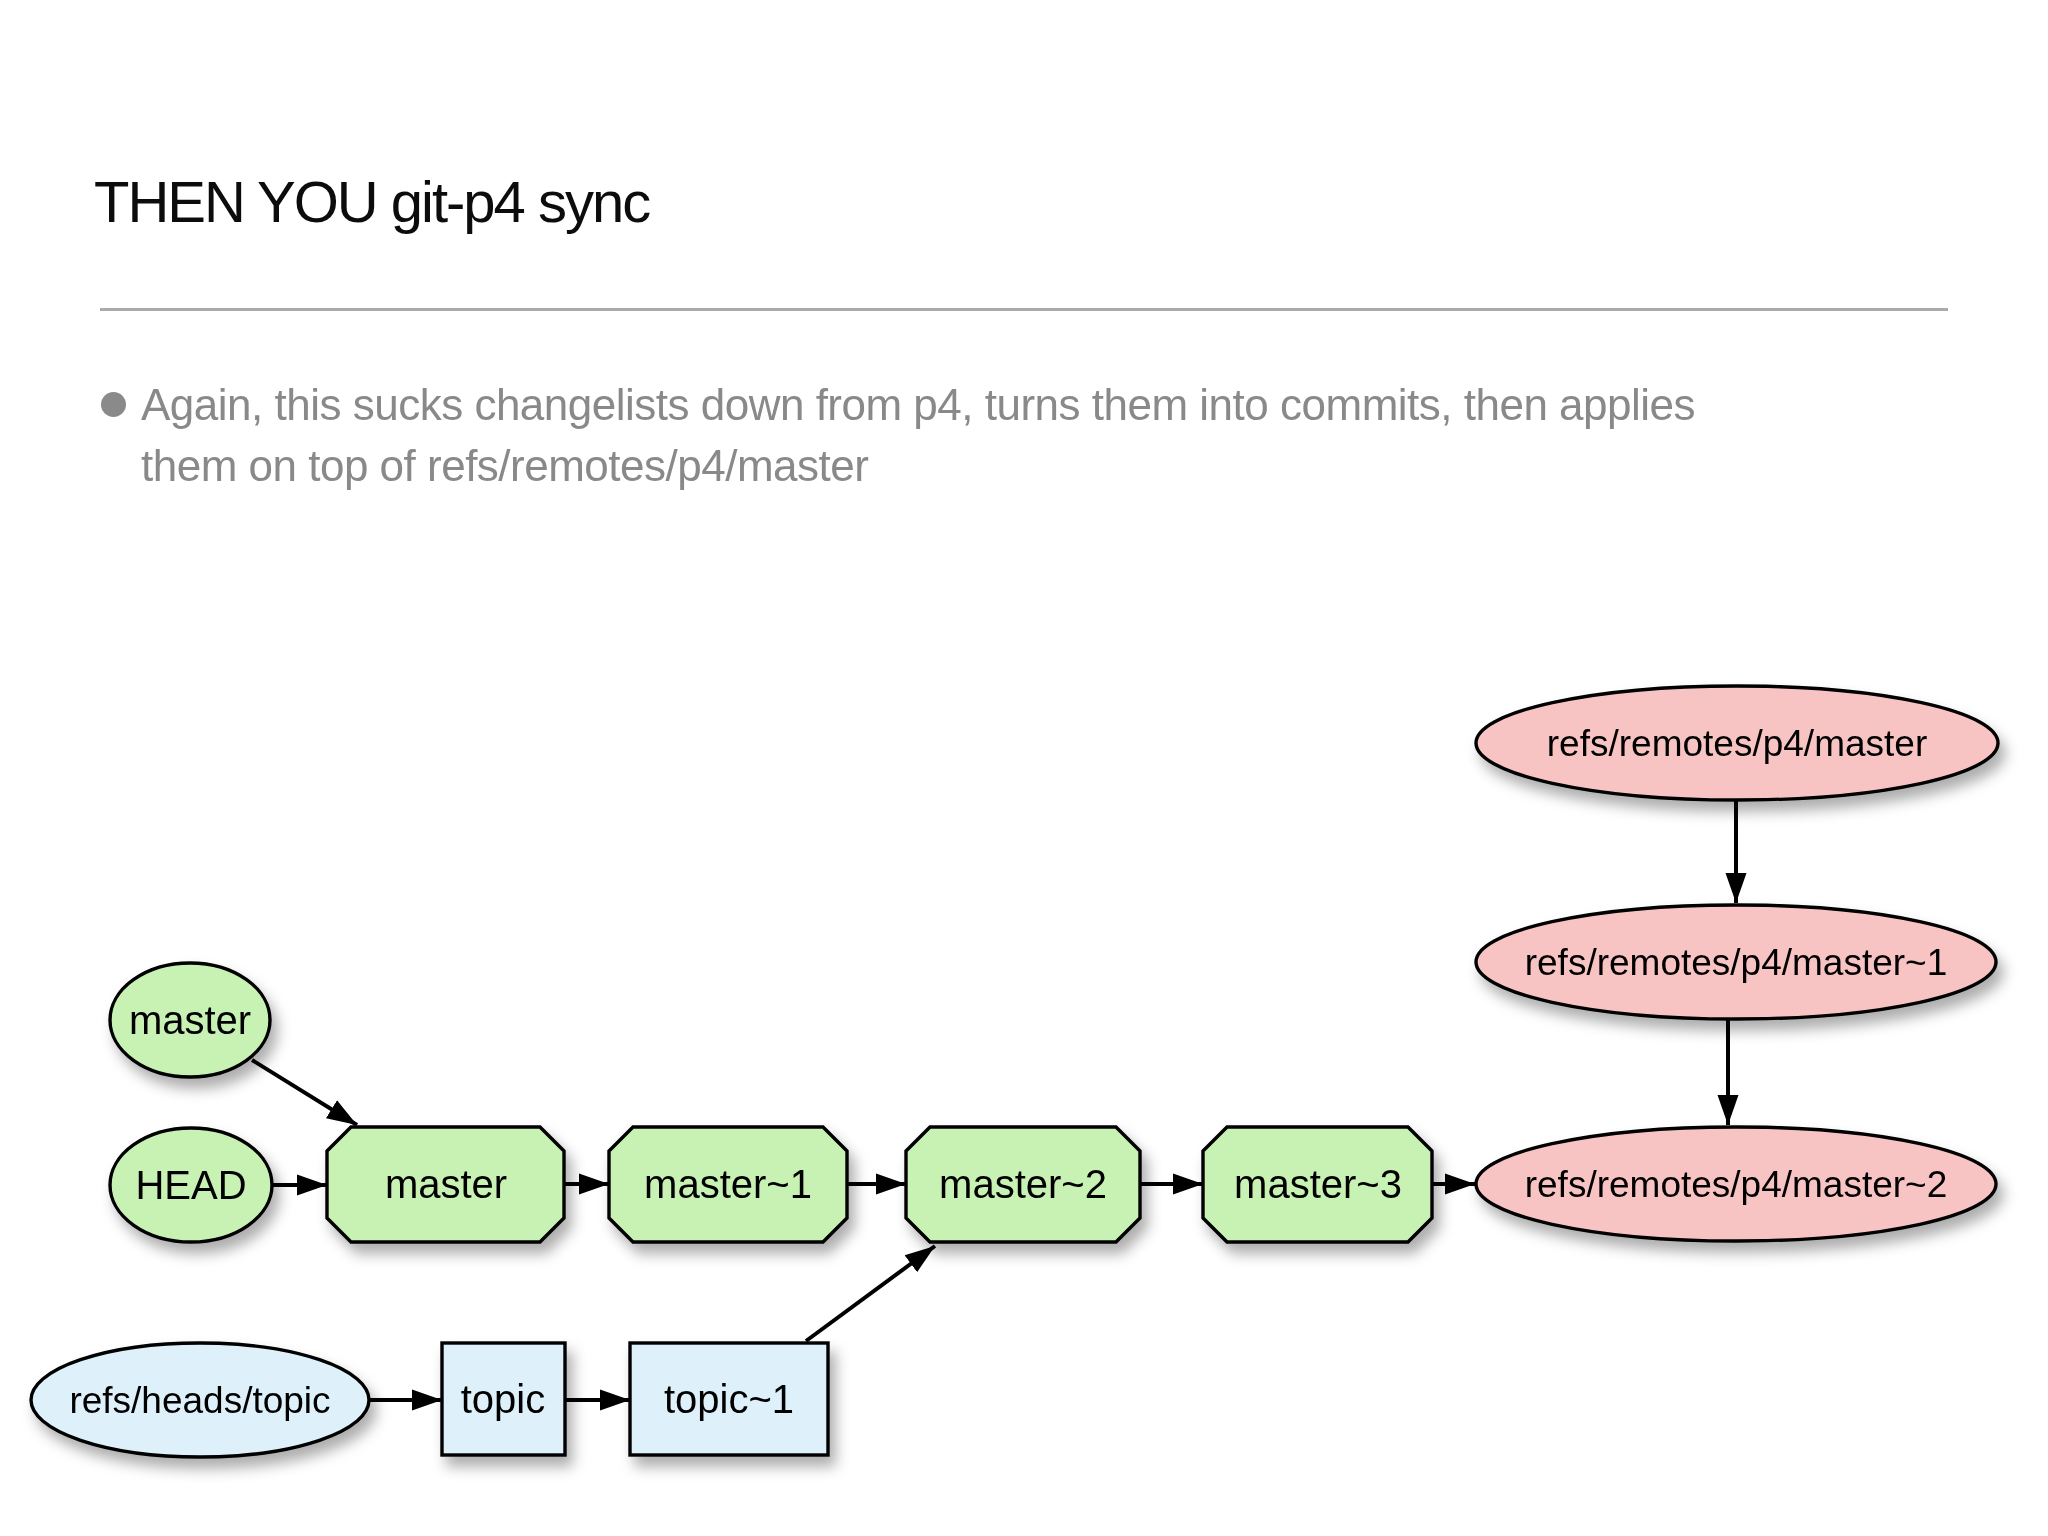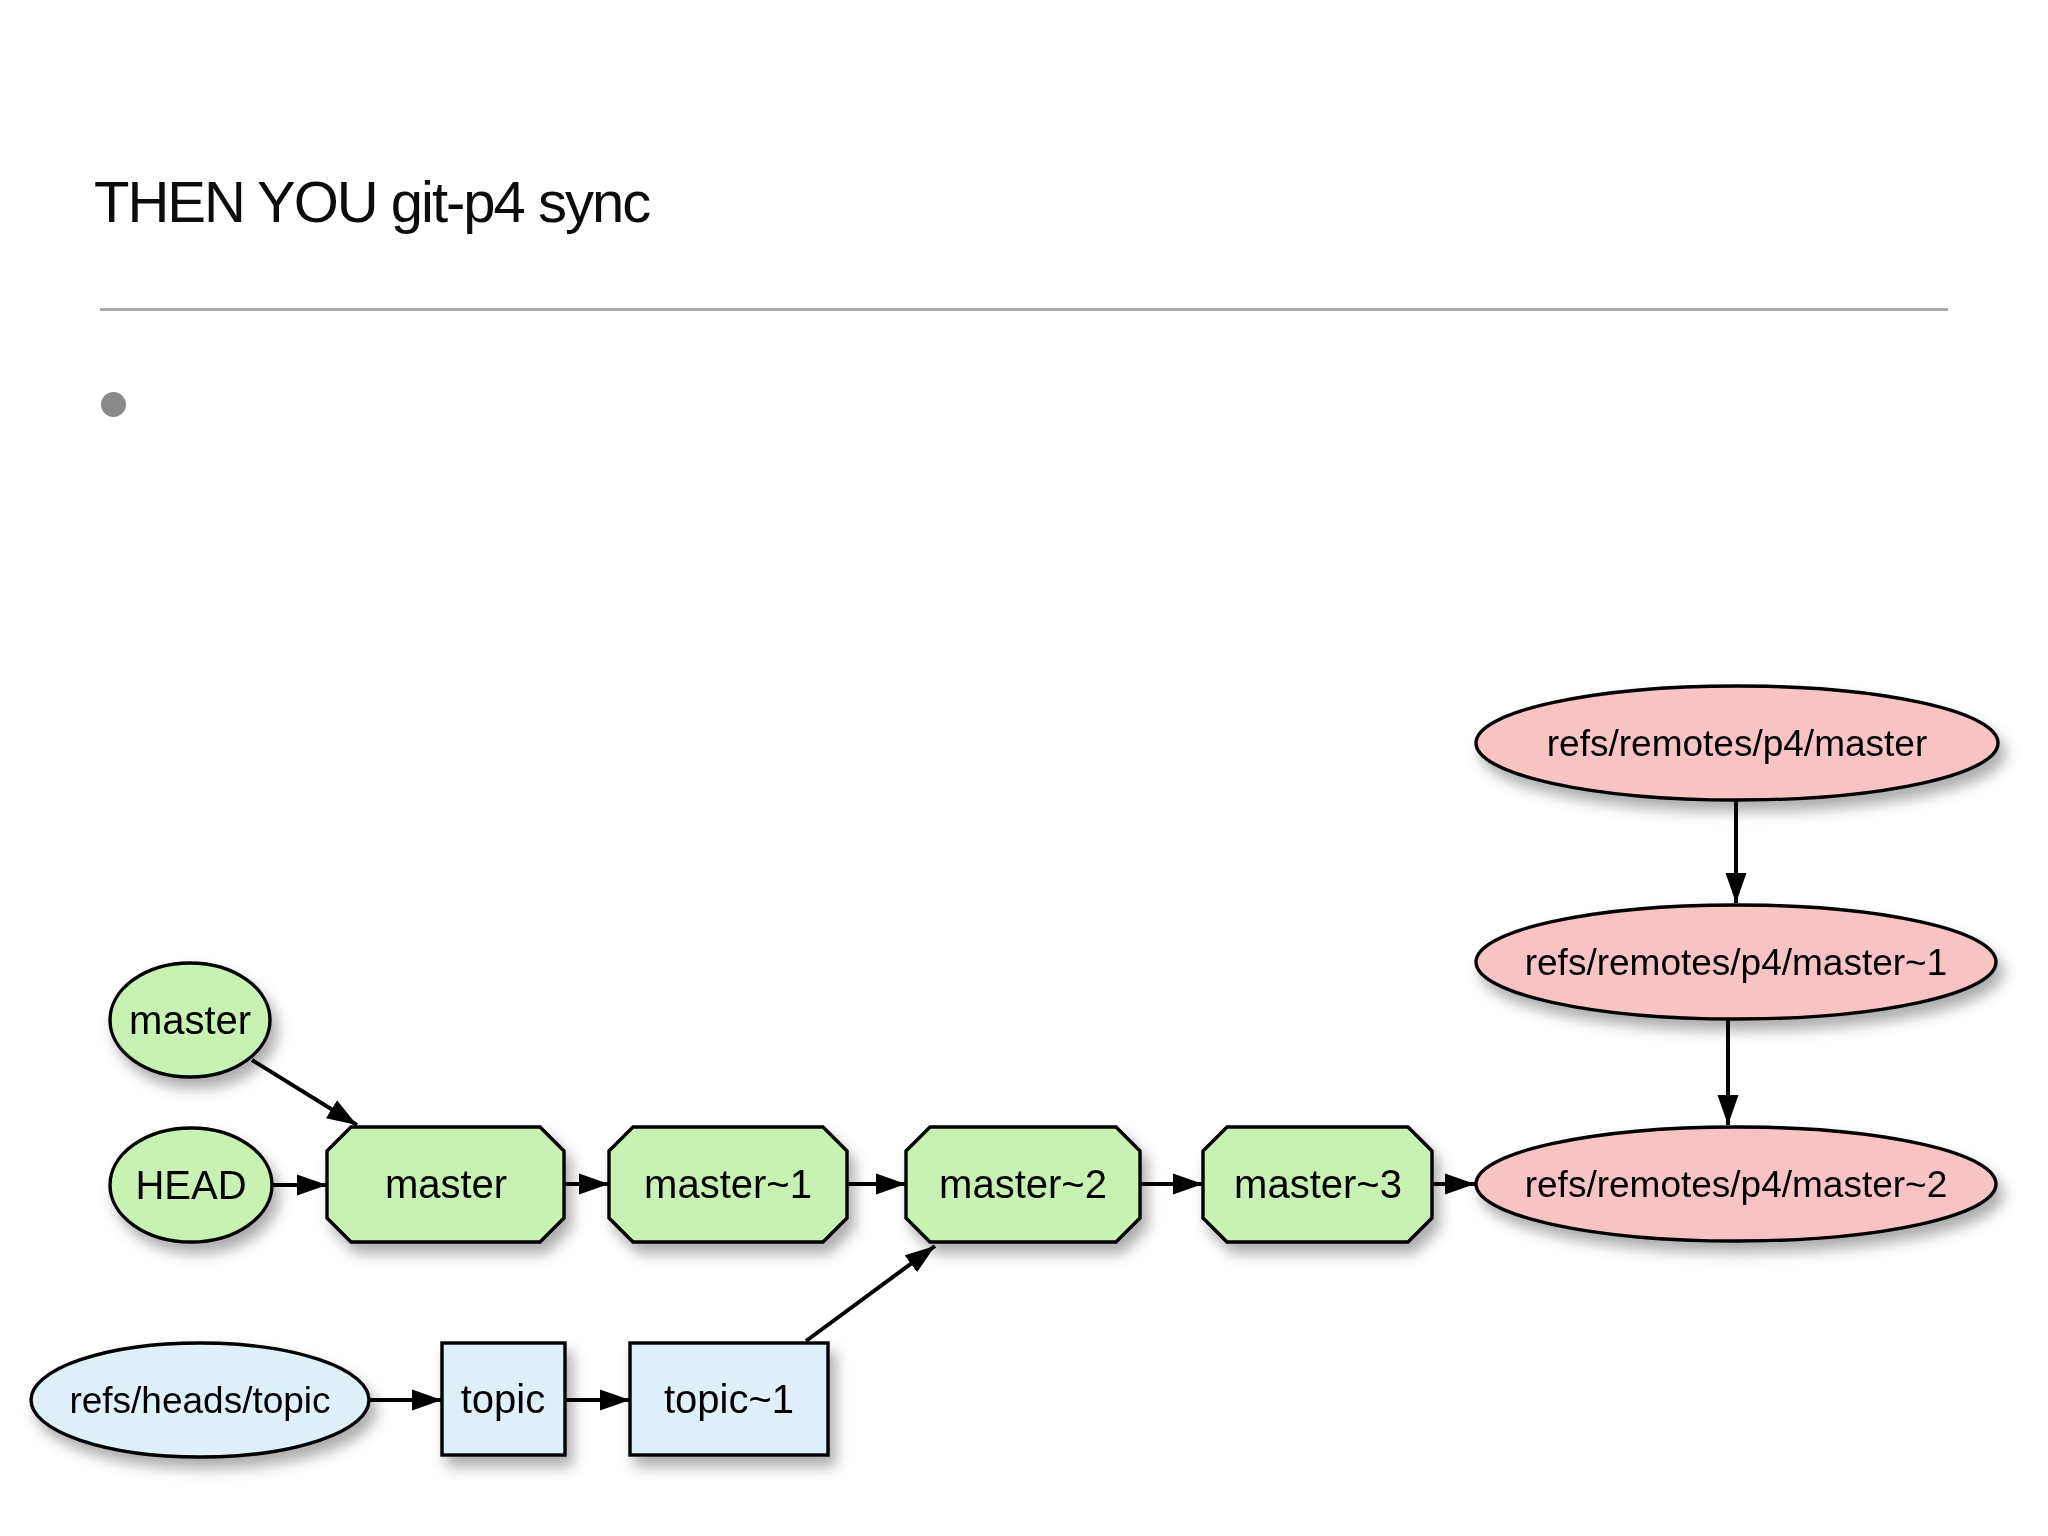--- a/index.html
+++ b/index.html
@@ -36,20 +36,22 @@
   text.nlabel.small{font-size:37px;}
 </style>
 </head>
 <body>
 
 <div class="page-title">THEN YOU git-p4 sync</div>
 <div class="divider"></div>
 
 <div class="bullet-dot"></div>
 <div class="bullet-text">
+  <span class="bline">Again, this sucks changelists down from p4, turns them into commits, then applies</span>
+  <span class="bline">them on top of refs/remotes/p4/master</span>
 </div>
 
 <svg class="diagram" viewBox="0 0 2048 1536" xmlns="http://www.w3.org/2000/svg">
   <defs>
     <marker id="arrow" markerWidth="32" markerHeight="26" refX="30" refY="12" orient="auto" markerUnits="userSpaceOnUse">
       <path d="M0,1.5 L30,12 L0,22.5 z" fill="#000"></path>
     </marker>
   </defs>
 
   <g>

